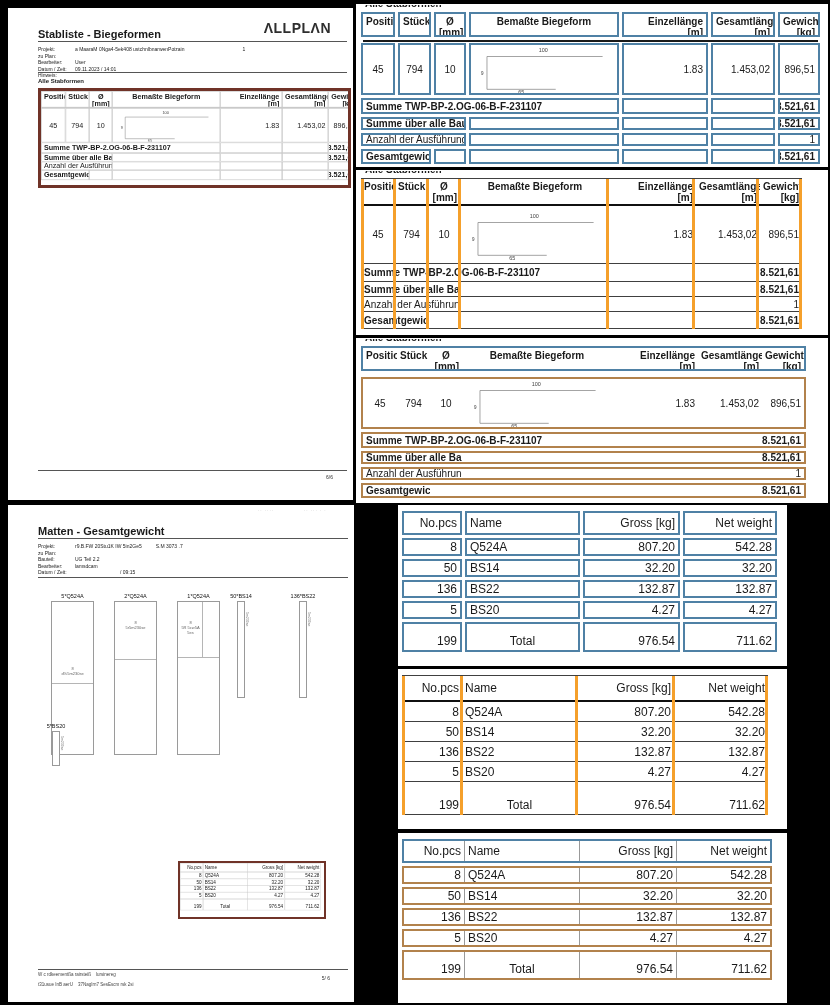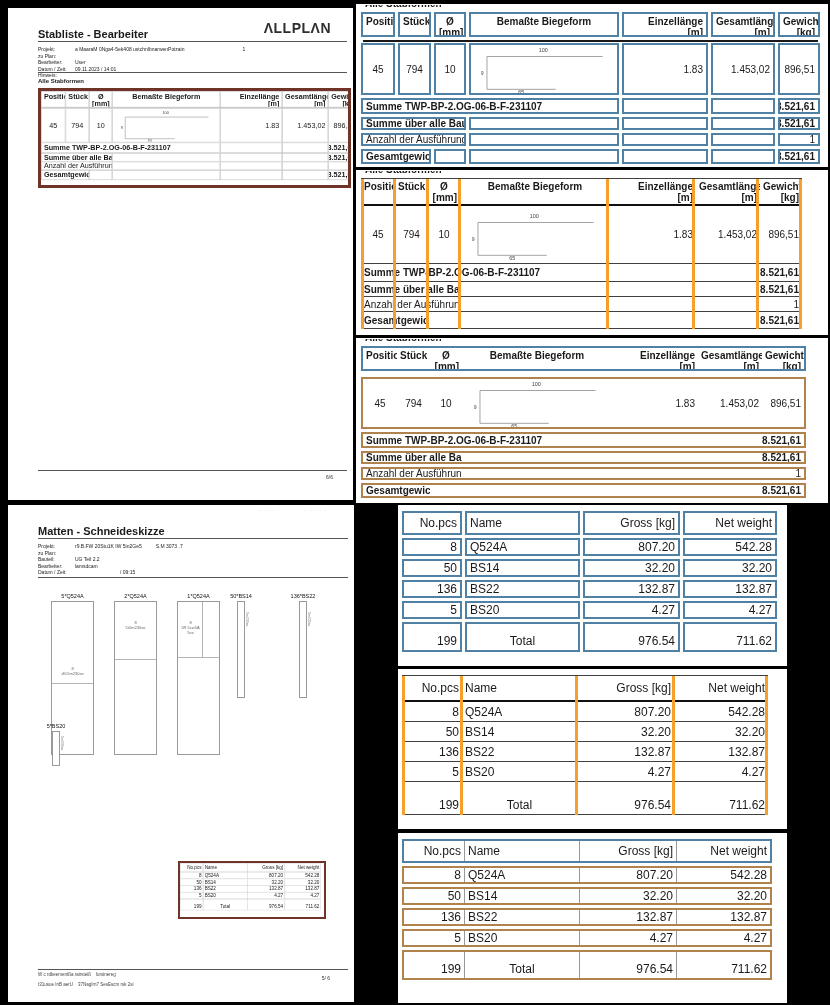--- a/index.html
+++ b/index.html
@@ -89,21 +89,21 @@
   .mrot{position:absolute;left:7px;top:10px;writing-mode:vertical-rl;font-size:3.5px;color:#777;}
   svg text{font-family:"Liberation Sans",sans-serif;}
 </style>
 </head>
 <body>
 
 <div class="canvas">
 
   <div class="page" id="page1">
     <div class="logo">ΛLLPLΛN</div>
-    <div class="doc-title">Stabliste - Bearbeiter</div>
+    <div class="doc-title">Stabliste - Biegeformen</div>
     <div class="hr" style="top:33px"></div>
     <div class="meta" style="top:38px">
       <div class="mrow"><span class="ml">Projekt:</span><span>a MaaraM 0Nga4-5ek408 ustchnlbnarwenPoizain</span><span class="mnum">1</span></div>
       <div class="mrow"><span class="ml">zu Plan:</span></div>
       <div class="mrow"><span class="ml">Bearbeiter:</span><span>User</span></div>
       <div class="mrow"><span class="ml">Datum / Zeit:</span><span>09.11.2023  /  14:01</span></div>
       <div class="mrow"><span class="ml">Hinweis:</span></div>
     </div>
     <div class="hr" style="top:64px"></div>
     <div class="sec" style="top:70px">Alle Stabformen</div>
@@ -196,21 +196,21 @@
   </div>
 </div>
     </div>
     <div class="hr" style="top:462px"></div>
     <div class="pnum" style="right:20px;top:466px">6/6</div>
   </div>
 
   <div class="page" id="page2">
     <span class="frag" style="left:250px">·· ····</span>
     <span class="frag" style="left:296px">··  ···  ·  ·</span>
-    <div class="doc-title">Matten - Schneideskizze</div>
+    <div class="doc-title">Matten - Gesamtgewicht</div>
     <div class="hr" style="top:33px"></div>
     <div class="meta" style="top:38px">
       <div class="mrow"><span class="ml">Projekt:</span><span>r9.B.FW 20Stu1K IW 5in2Ge5</span><span class="mv2">S.M   3073 .7</span></div>
       <div class="mrow"><span class="ml">zu Plan:</span></div>
       <div class="mrow"><span class="ml">Bauteil:</span><span>UG Teil 2.2</span></div>
       <div class="mrow"><span class="ml">Bearbeiter:</span><span>lamsdcam</span></div>
       <div class="mrow"><span class="ml">Datum / Zeit:</span><span style="padding-left:45px">/ 09:15</span></div>
     </div>
     <div class="hr" style="top:72px"></div>
 

